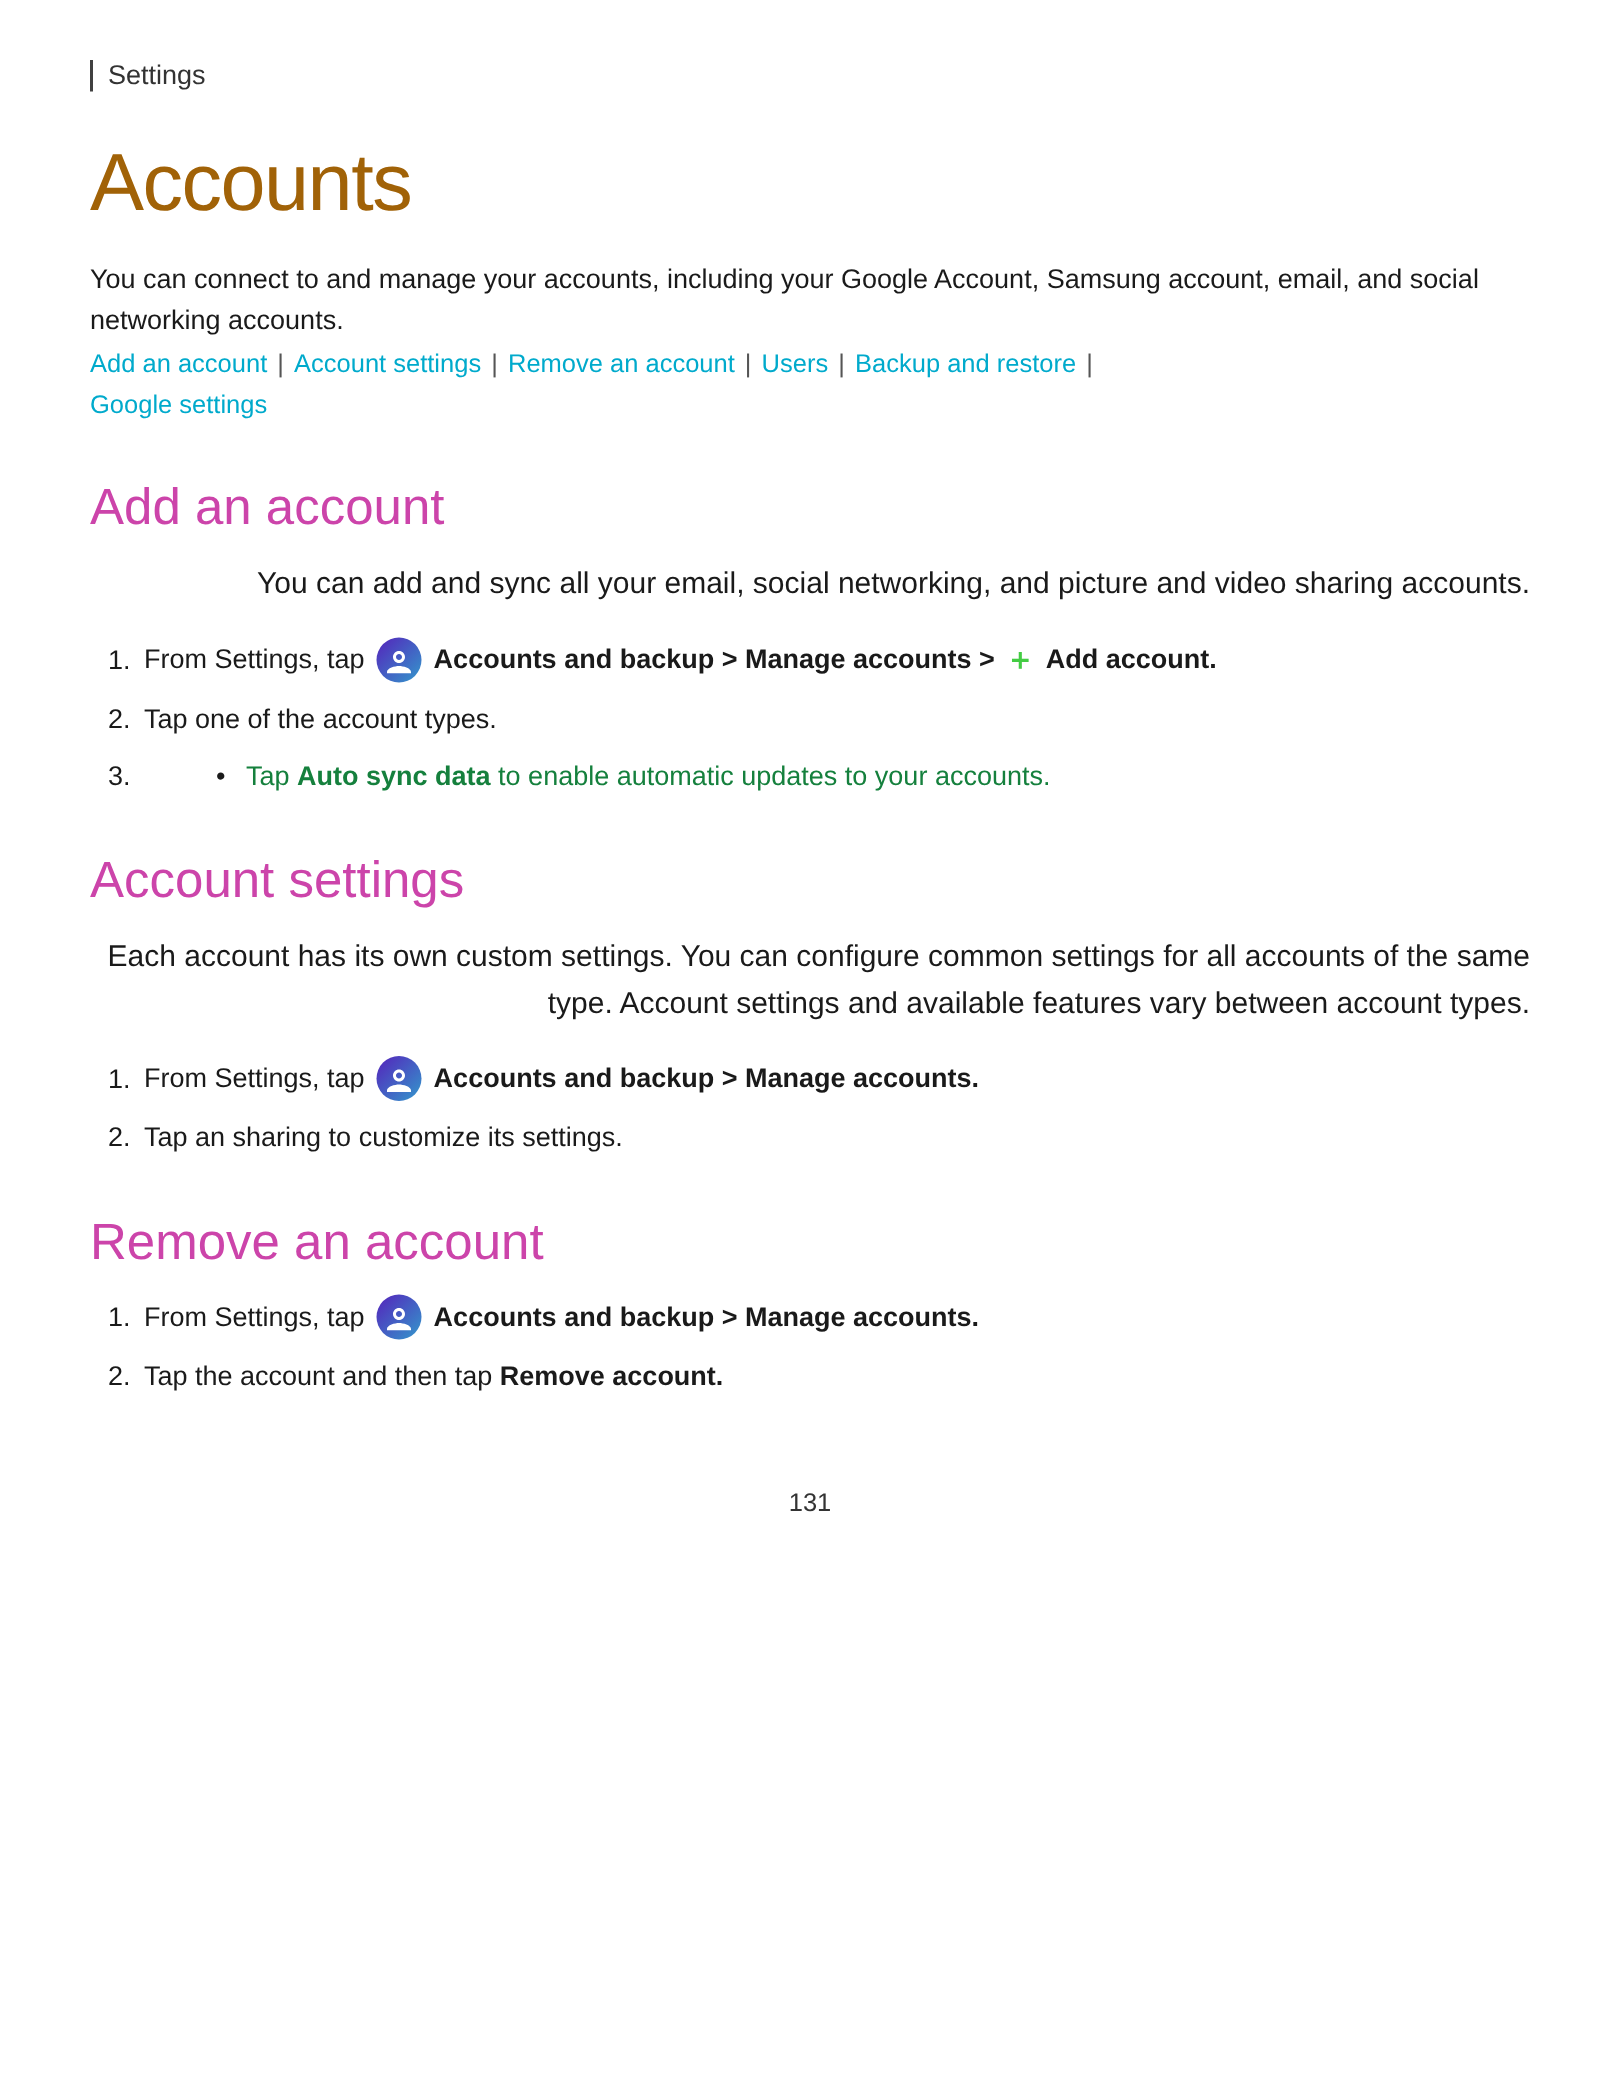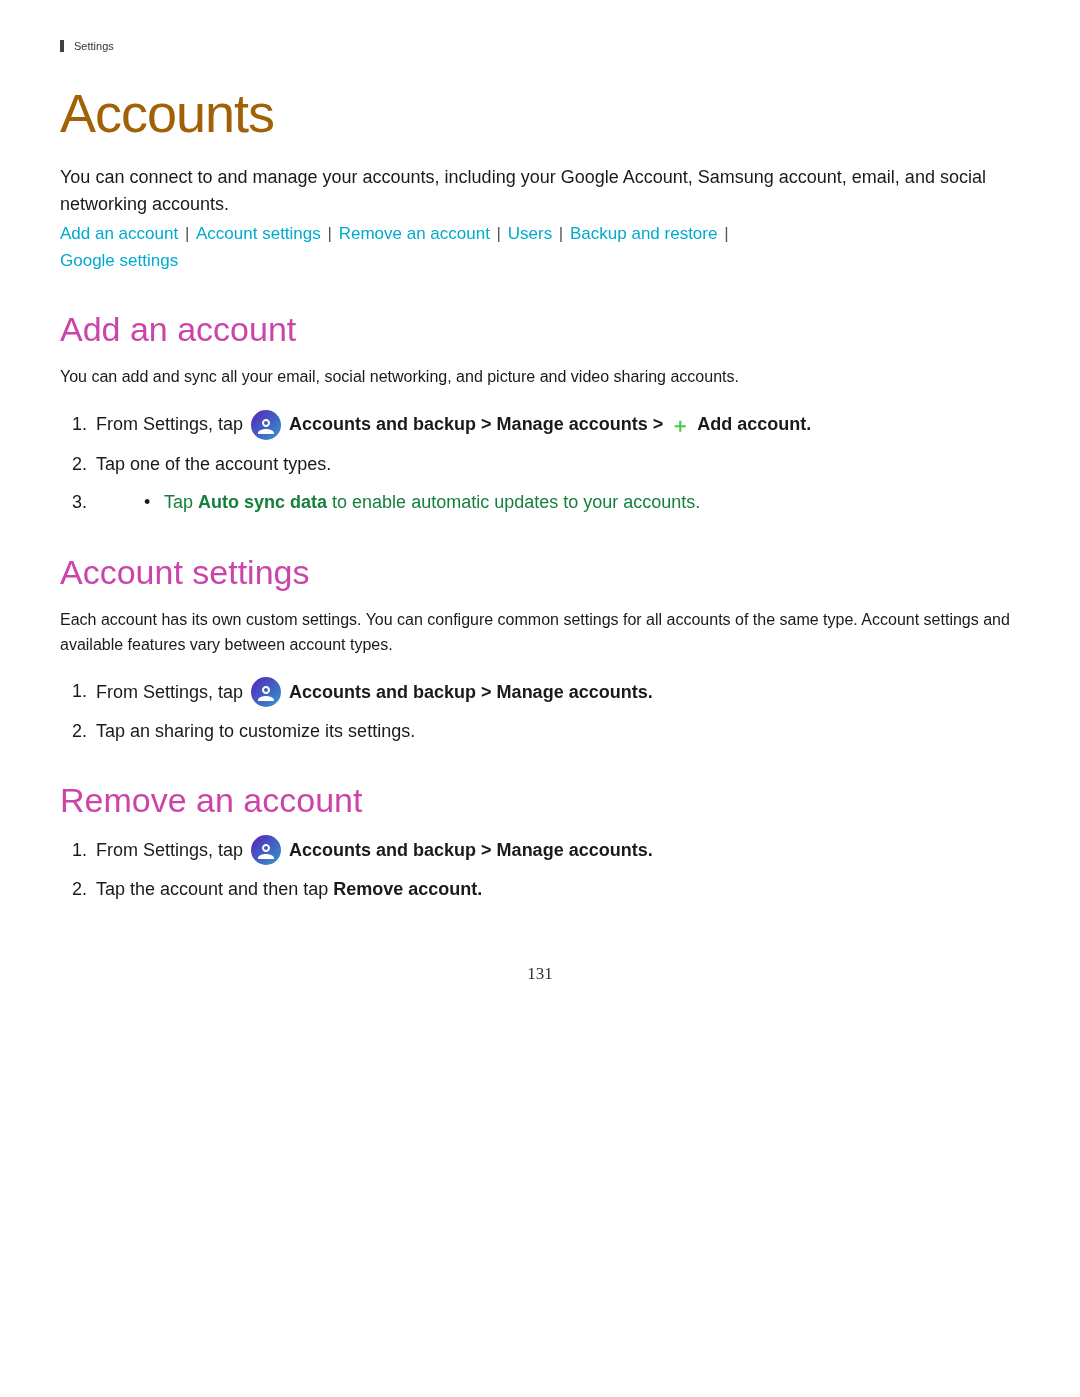--- a/index.html
+++ b/index.html
@@ -13,23 +13,23 @@
       font-family: 'Georgia', 'Times New Roman', serif;
       font-size: 18px;
       color: #1a1a1a;
       width: 1080px;
       min-height: 1397px;
       padding: 40px 60px 60px 60px;
     }
 
     .settings-label {
       font-family: Arial, Helvetica, sans-serif;
-      font-size: 11px;
+      font-size: 18px;
       color: #333;
-      border-left: 4px solid #404040;
+      border-left: 2px solid #404040;
       padding-left: 10px;
       margin-bottom: 30px;
     }
 
     .page-title {
       font-family: Arial, Helvetica, sans-serif;
       font-size: 54px;
       font-weight: 300;
       color: #a16207;
       margin-bottom: 20px;
@@ -65,24 +65,25 @@
       font-family: Arial, Helvetica, sans-serif;
       font-size: 34px;
       font-weight: 400;
       color: #cc44aa;
       margin-bottom: 16px;
       margin-top: 10px;
     }
 
     .section-desc {
       font-family: Arial, Helvetica, sans-serif;
-      font-size: 16px;
+      font-size: 20px;
       color: #1a1a1a;
       line-height: 1.55;
       margin-bottom: 20px;
+      text-align: right;
     }
 
     .ordered-list {
       margin-left: 32px;
       margin-bottom: 16px;
     }
 
     .ordered-list li {
       font-family: Arial, Helvetica, sans-serif;
       font-size: 18px;
@@ -125,21 +126,21 @@
       position: absolute;
       left: 0;
       color: #1a1a1a;
     }
 
     .section-block {
       margin-bottom: 36px;
     }
 
     .page-number {
-      font-family: Liberation Serif, serif;
+      font-family: Liberation Sans, sans-serif;
       font-size: 17px;
       color: #333;
       text-align: center;
       margin-top: 60px;
     }
 
     
     .accounts-icon {
       display: inline-flex;
       align-items: center;

